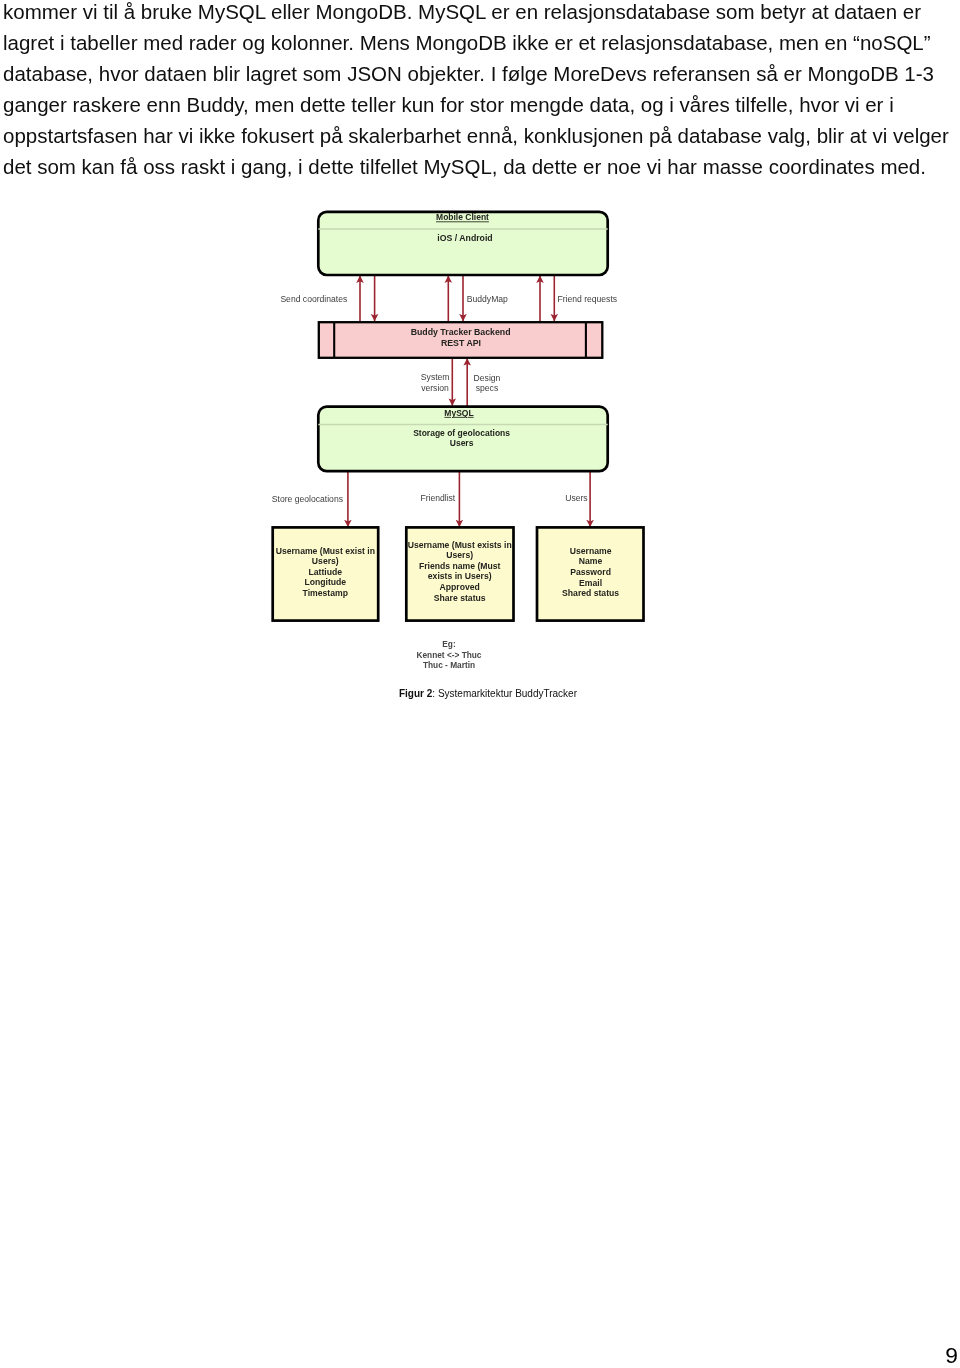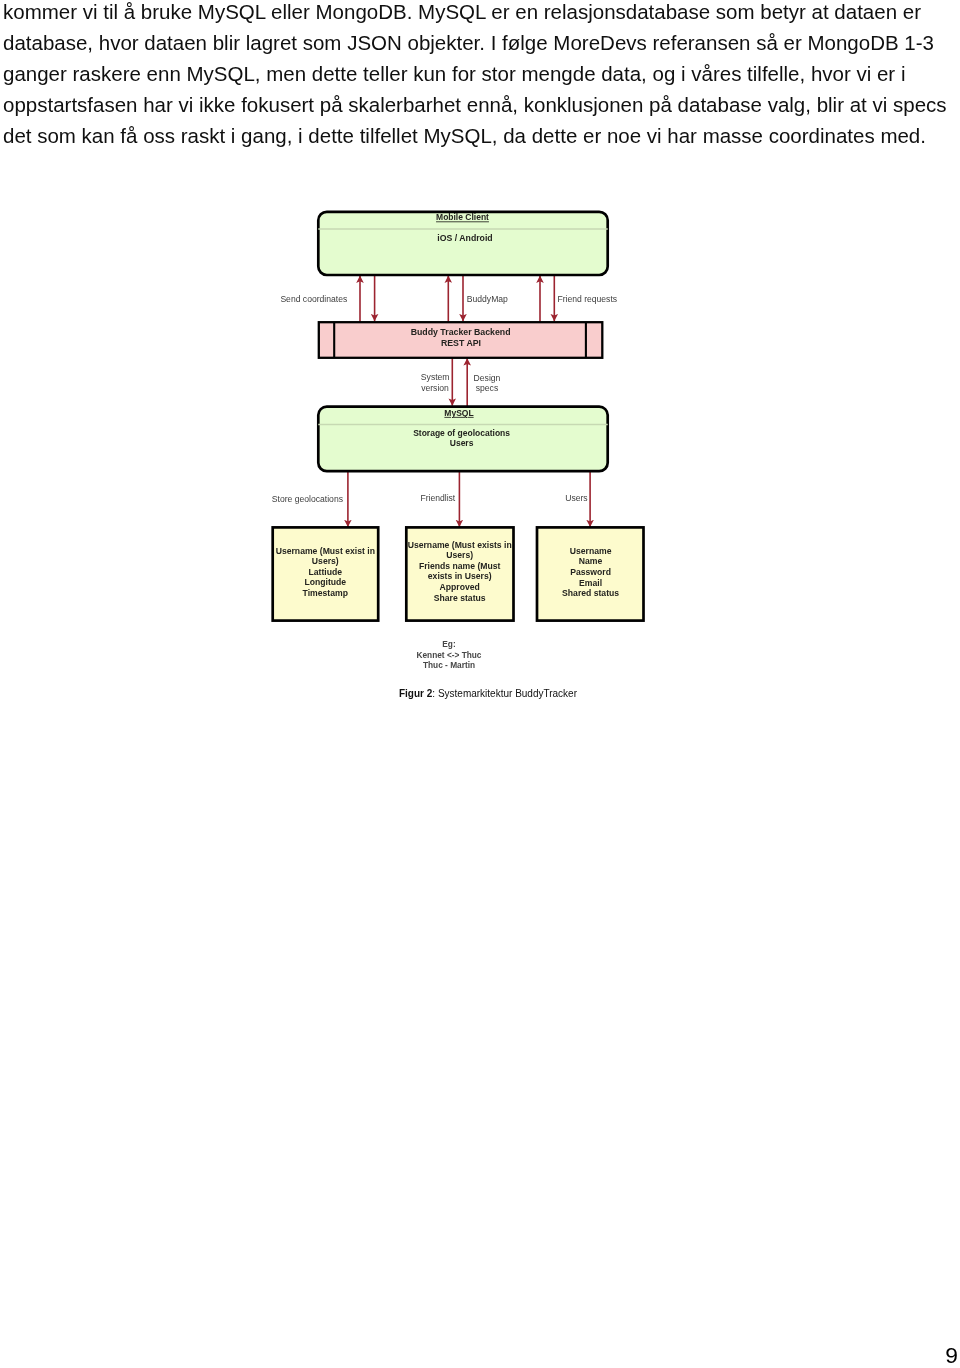--- a/index.html
+++ b/index.html
@@ -17,23 +17,24 @@
   .pageno{position:absolute;left:0;top:1344.3px;width:958px;text-align:right;
           font-size:22.8px;line-height:22px;color:#000;}
 </style>
 </head>
 <body>
 
 <div class="page">
 
   <div class="body-text">
     <div class="ln">kommer vi til å bruke MySQL eller MongoDB. MySQL er en relasjonsdatabase som betyr at dataen er</div>
+    <div class="ln">lagret i tabeller med rader og kolonner. Mens MongoDB ikke er et relasjonsdatabase, men en “noSQL”</div>
     <div class="ln">database, hvor dataen blir lagret som JSON objekter. I følge MoreDevs referansen så er MongoDB 1-3</div>
-    <div class="ln">ganger raskere enn MySQL, men dette teller kun for stor mengde data, og i våres tilfelle, hvor vi er i</div>
-    <div class="ln">oppstartsfasen har vi ikke fokusert på skalerbarhet ennå, konklusjonen på database valg, blir at vi specs</div>
+    <div class="ln">ganger raskere enn Buddy, men dette teller kun for stor mengde data, og i våres tilfelle, hvor vi er i</div>
+    <div class="ln">oppstartsfasen har vi ikke fokusert på skalerbarhet ennå, konklusjonen på database valg, blir at vi velger</div>
     <div class="ln">det som kan få oss raskt i gang, i dette tilfellet MySQL, da dette er noe vi har masse coordinates med.</div>
   </div>
 
 <svg class="figure" width="960" height="1368" viewBox="0 0 960 1368">
 <defs>
         <marker id="ah" markerWidth="9" markerHeight="8" refX="7.5" refY="3.9" orient="auto" markerUnits="userSpaceOnUse">
           <path d="M0.2,0.1 L7.5,3.9 L0.2,7.7 L1.9,3.9 Z" fill="#9c2430"></path>
         </marker>
       </defs>
 <g>

